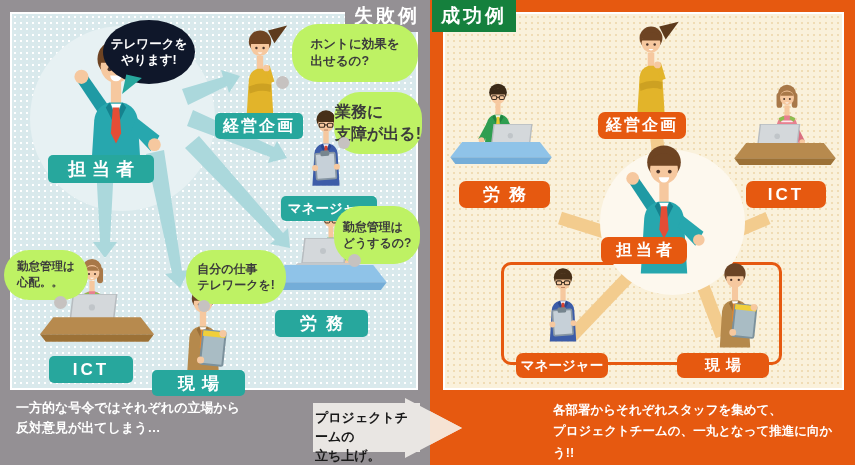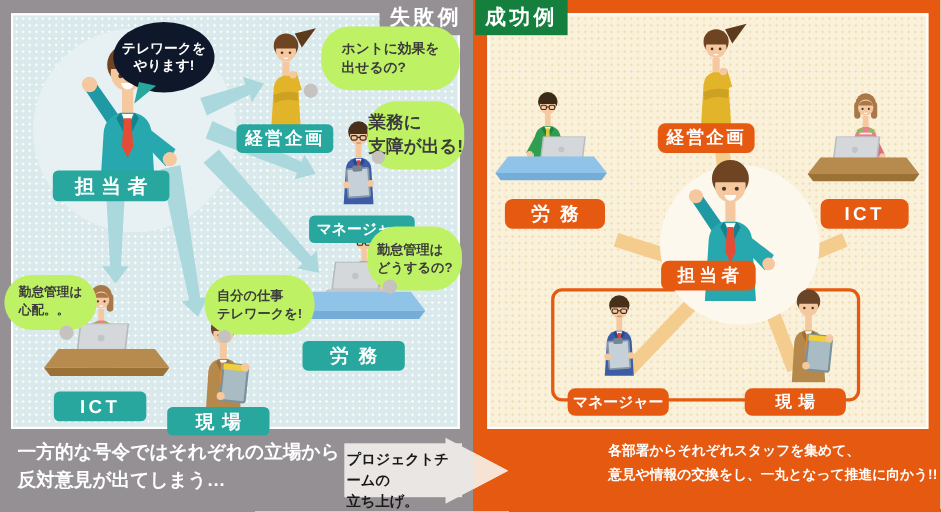--- a/index.html
+++ b/index.html
@@ -243,21 +243,21 @@
   <div class="abs thought" style="left:334px;top:206px;width:86px;height:58px;font-size:12px;">勤怠管理は
 どうするの?</div>
   <div class="abs tail" style="left:348px;top:254px;width:13px;height:13px;"></div>
   <div class="abs thought" style="left:186px;top:250px;width:100px;height:54px;font-size:12px;">自分の仕事
 テレワークを!</div>
   <div class="abs tail" style="left:198px;top:300px;width:12px;height:12px;"></div>
   <div class="abs thought" style="left:4px;top:250px;width:84px;height:50px;font-size:11.5px;">勤怠管理は
 心配。。</div>
   <div class="abs tail" style="left:54px;top:296px;width:13px;height:13px;"></div>
 
-  <div class="abs cap" style="left:16px;top:398px;width:310px;font-size:17px;line-height:1.55;">一方的な号令ではそれぞれの立場から
+  <div class="abs cap" style="left:16px;top:398px;width:310px;font-size:13px;line-height:1.55;">一方的な号令ではそれぞれの立場から
 反対意見が出てしまう…</div>
 
   <svg class="lines" style="left:395px;top:394px;width:72px;height:68px;" viewBox="395 394 72 68">
     <defs>
         <clipPath id="clipOrangeSide">
           <rect x="430" y="390" width="40" height="80"></rect>
         </clipPath>
       </defs>
     <polygon points="405,398 462,428 405,458" fill="#e9e6e3"></polygon>
     <polygon points="405,398 462,428 405,458" fill="#f6e3d4" clip-path="url(#clipOrangeSide)"></polygon>
@@ -312,15 +312,15 @@
 
   <div class="abs ol" style="left:598px;top:96px;width:88px;height:27px;font-size:16px;letter-spacing:2px;">経営企画</div>
   <div class="abs ol" style="left:459px;top:165px;width:82px;height:27px;font-size:17px;letter-spacing:9px;padding-left:9px;">労務</div>
   <div class="abs ol" style="left:746px;top:165px;width:80px;height:27px;font-size:17px;letter-spacing:3px;">ICT</div>
   <div class="abs ol" style="left:601px;top:221px;width:82px;height:27px;font-size:16px;letter-spacing:4px;padding-left:4px;">担当者</div>
   <div class="abs ol" style="left:516px;top:337px;width:92px;height:25px;font-size:13.5px;">マネージャー</div>
   <div class="abs ol" style="left:677px;top:337px;width:86px;height:25px;font-size:15px;letter-spacing:6px;padding-left:6px;">現場</div>
 
 
   <div class="abs cap" style="left:553px;top:400px;width:300px;font-size:12.5px;line-height:1.7;">各部署からそれぞれスタッフを集めて、
-意見や情報の交換をし、一丸となって推進に向かう!!</div>
+プロジェクトチームの、一丸となって推進に向かう!!</div>
 
 </div>
 
 </body></html>

